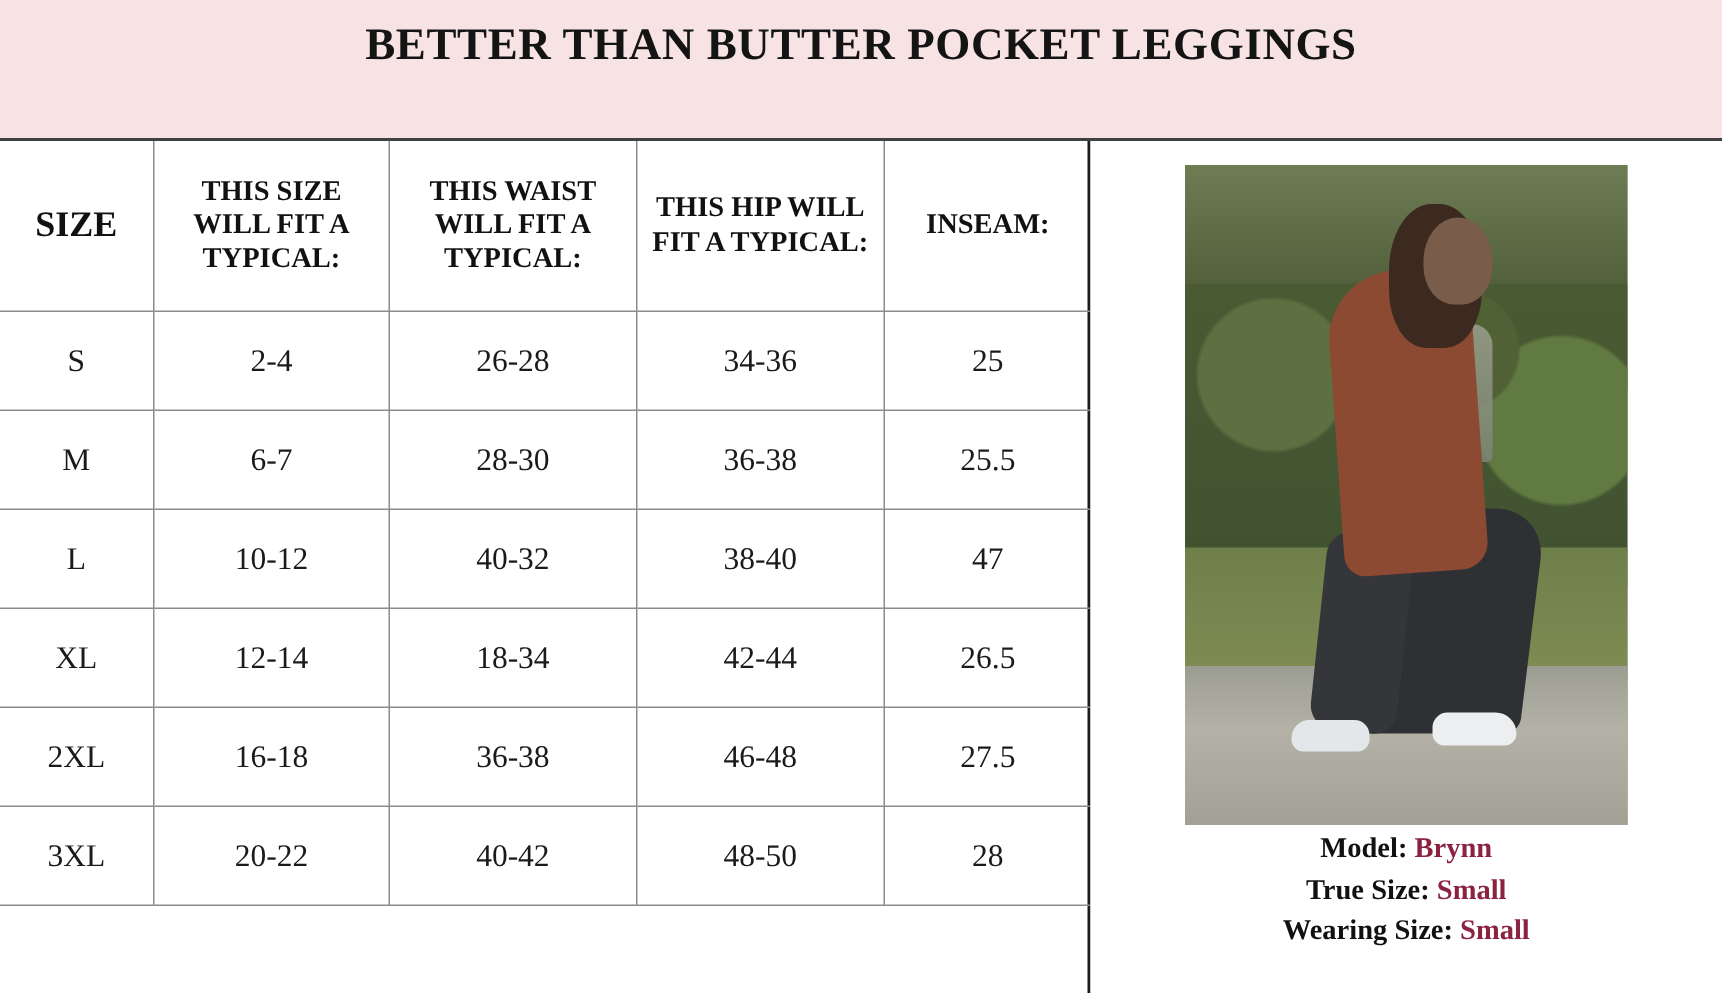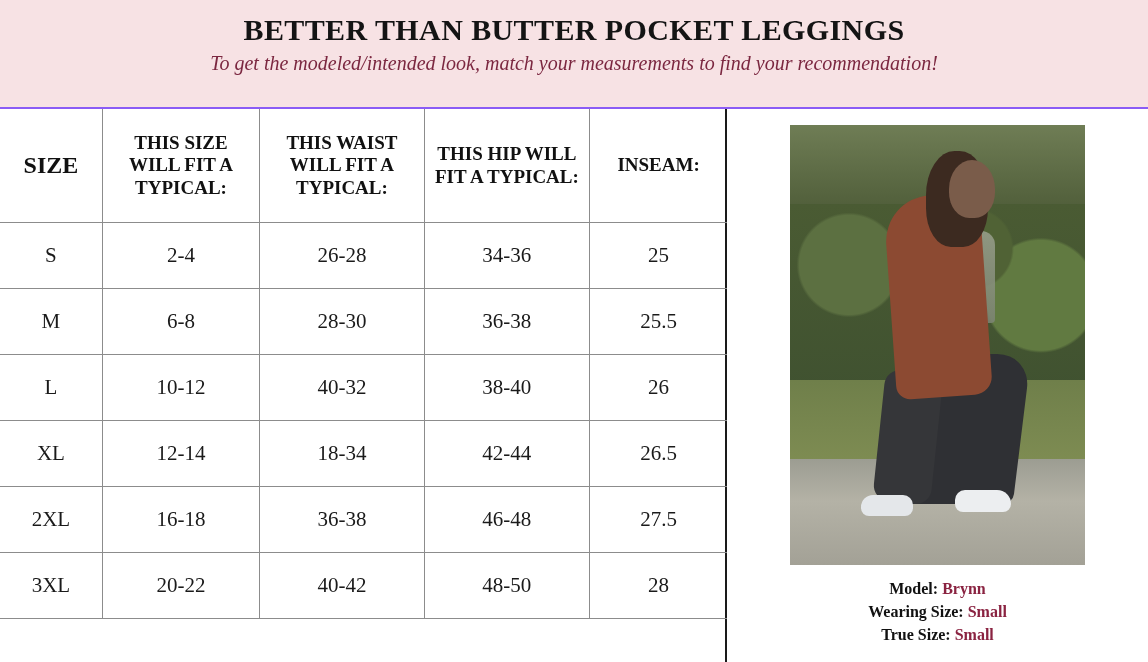--- a/index.html
+++ b/index.html
@@ -20,22 +20,22 @@
     width: 1148px;
     height: 662px;
     box-sizing: border-box;
   }
 
   
   .header {
     background: #f7e2e4;
     padding: 10px 0 8px 0;
     text-align: center;
-    border-bottom: 2px solid #8b5cf6;
-    height: 109px;
+    border-bottom: 2px solid #404040;
+    height: 94px;
     box-sizing: border-box;
   }
   .header-title {
     font-family: "Liberation Serif", serif;
     font-weight: bold;
     font-size: 30px;
     letter-spacing: 0.4px;
     color: #141414;
     margin: 4px 0 6px 0;
     line-height: 1.05;
@@ -178,24 +178,24 @@
     position: absolute; left: 56%; top: 83%; width: 56px; height: 22px;
     background: #eceef0; border-radius: 10px 14px 8px 8px;
   }
   .model-shoe2 {
     position: absolute; left: 24%; top: 84%; width: 52px; height: 21px;
     background: #e4e7ea; border-radius: 12px 10px 8px 8px;
   }
 
   .model-caption {
     text-align: center;
-    margin-top: 12px;
+    margin-top: 2px;
     font-family: "Liberation Serif", serif;
     font-weight: bold;
-    font-size: 16px;
+    font-size: 19px;
     line-height: 1.45;
     color: #111;
   }
   .model-caption .val {
     color: #8a2341;
   }
 
   .bottom-strip {
     position: absolute;
     left: 0; bottom: 0;
@@ -203,21 +203,20 @@
     height: 0px;
   }
 </style>
 </head>
 <body>
 
 <div class="page">
 
   <div class="header">
     <div class="header-title">BETTER THAN BUTTER POCKET LEGGINGS</div>
-    <div class="header-subtitle">To get the modeled/intended look, match your measurements to find your recommendation!</div>
   </div>
 
   <div class="body-wrap">
 
     <div class="table-area">
       <table class="size-table">
         <colgroup>
           <col class="col-size">
             <col class="col-fit">
             <col class="col-waist">
@@ -236,31 +235,31 @@
         <tbody>
           <tr>
             <td>S</td>
             <td>2-4</td>
             <td>26-28</td>
             <td>34-36</td>
             <td>25</td>
           </tr>
           <tr>
             <td>M</td>
-            <td>6-8</td>
+            <td>6-7</td>
             <td>28-30</td>
             <td>36-38</td>
             <td>25.5</td>
           </tr>
           <tr>
             <td>L</td>
             <td>10-12</td>
             <td>40-32</td>
             <td>38-40</td>
-            <td>26</td>
+            <td>47</td>
           </tr>
           <tr>
             <td>XL</td>
             <td>12-14</td>
             <td>18-34</td>
             <td>42-44</td>
             <td>26.5</td>
           </tr>
           <tr>
             <td>2XL</td>
@@ -295,25 +294,25 @@
         <div class="model-shoe1"></div>
         <div class="model-shoe2"></div>
       </div>
 
       <div class="model-caption">
         <div>
           <span>Model:</span>
           <span class="val">Brynn</span>
         </div>
         <div>
-          <span>Wearing Size:</span>
+          <span>True Size:</span>
           <span class="val">Small</span>
         </div>
         <div>
-          <span>True Size:</span>
+          <span>Wearing Size:</span>
           <span class="val">Small</span>
         </div>
       </div>
     </div>
 
   </div>
 
   <div class="bottom-strip"></div>
 </div>
 

